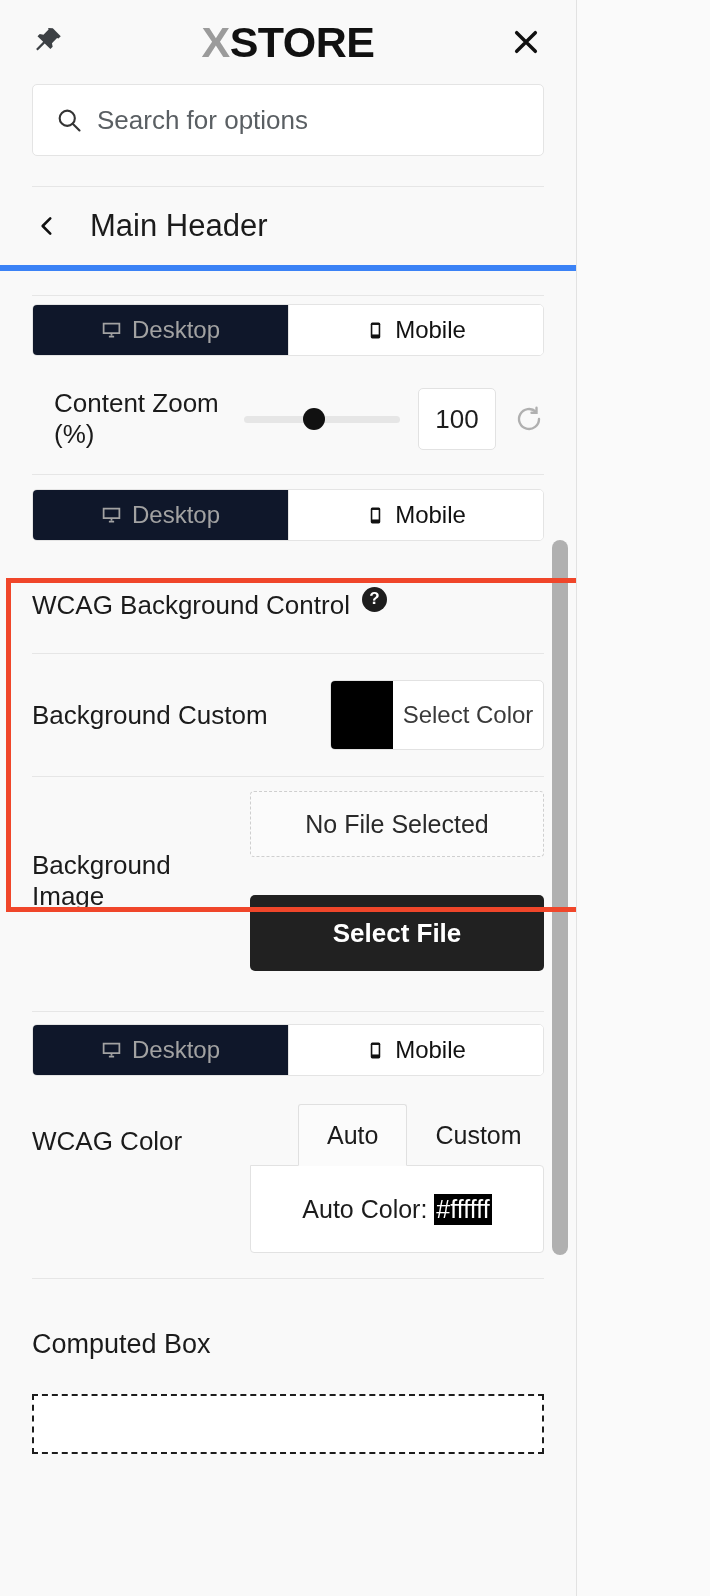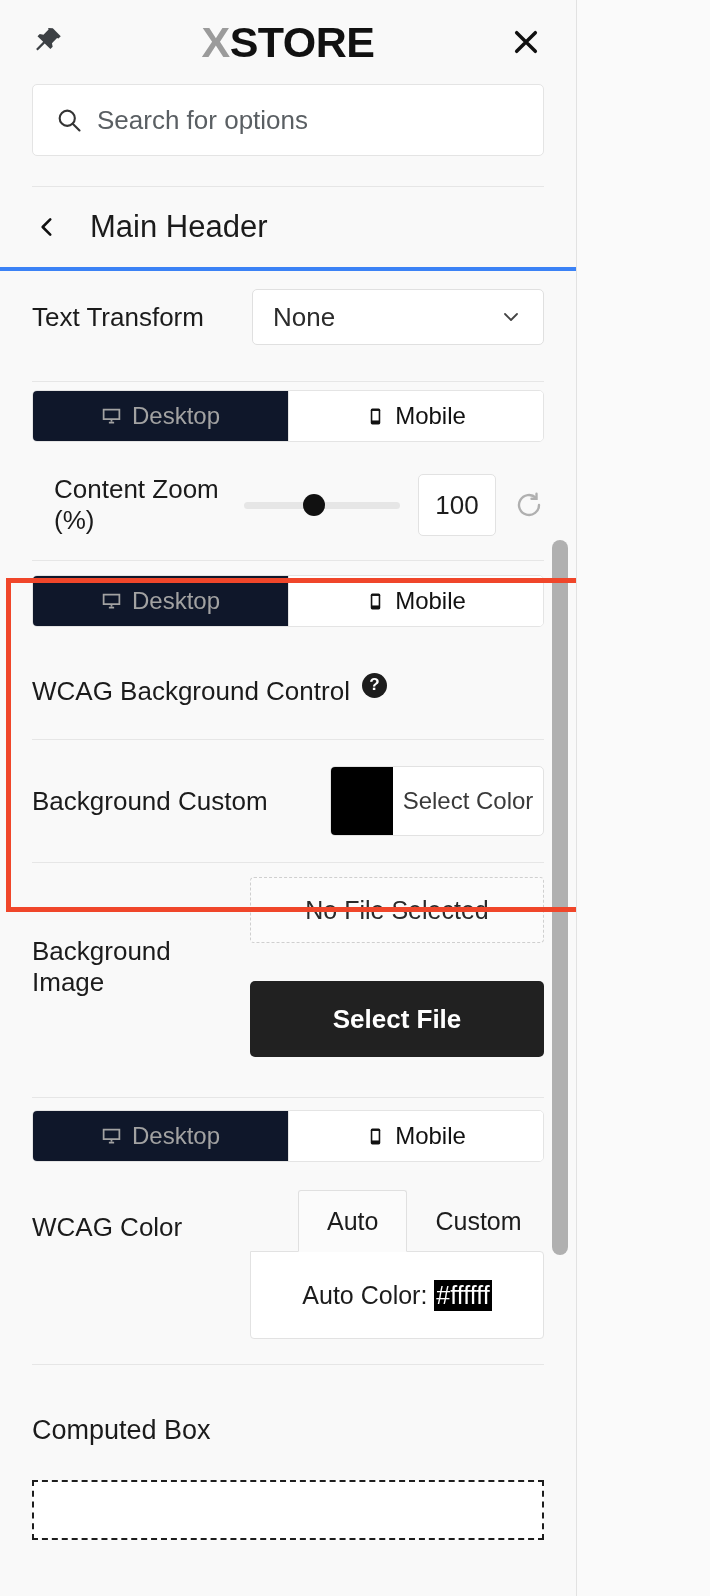--- a/index.html
+++ b/index.html
@@ -66,21 +66,21 @@
   .topdivider { height:1px; background:#e6e6e6; margin-top: 30px; }
 
   
   .sec-head {
     height: 84px;
     display: flex;
     align-items: center;
     gap: 30px;
     padding: 0 34px;
     background: #f9f9f9;
-    border-bottom: 4px solid #3b82f6;
+    border-bottom: 6px solid #3b82f6;
   }
   .back-chevron { color:#111; display:flex; align-items:center; }
   .sec-title { font-size: 31px; color:#1b1b1b; }
 
   
   .content { position: relative; background: #f9f9f9; }
 
   .row {
     display: flex;
     align-items: center;
@@ -295,33 +295,20 @@
     <span class="back-chevron">
       <svg width="26" height="26" viewBox="0 0 24 24" fill="none" stroke="currentColor" stroke-width="2.4" stroke-linecap="round" stroke-linejoin="round">
         <path d="M15 5l-7 7 7 7"></path>
       </svg>
     </span>
     <span class="sec-title">Main Header</span>
   </div>
 
   <div class="content">
 
-    <div class="row" style="min-height:86px; padding-top:6px;">
-      <span class="row-label">Text Transform</span>
-      <span class="row-ctrl">
-        <span class="select">
-          <span>None</span>
-          <span class="caret">
-            <svg width="24" height="24" viewBox="0 0 24 24" fill="none" stroke="currentColor" stroke-width="1.8" stroke-linecap="round" stroke-linejoin="round">
-                <path d="M6 9l6 6 6-6"></path>
-              </svg>
-          </span>
-        </span>
-      </span>
-    </div>
 
     <div class="hr" style="margin-top:24px;"></div>
 
     <div style="height:68px; display:flex; align-items:center;">
       <div class="devtoggle" style="flex:1;">
         <div class="seg">
           <svg width="21" height="21" viewBox="0 0 24 24" fill="currentColor">
               <path d="M3 4h18v11H3z" fill="none" stroke="currentColor" stroke-width="2"></path>
               <path d="M9 18h6v2H9z"></path>
               <path d="M11 15h2v3h-2z"></path>

